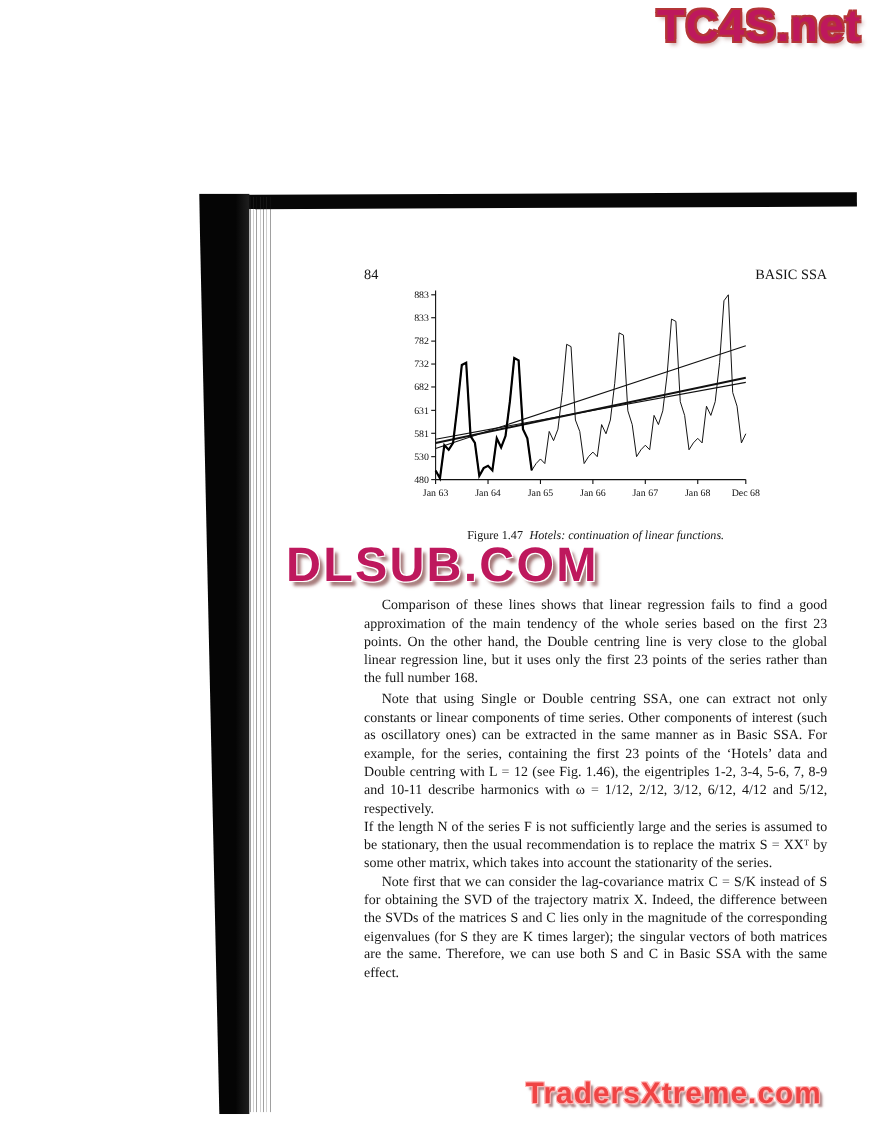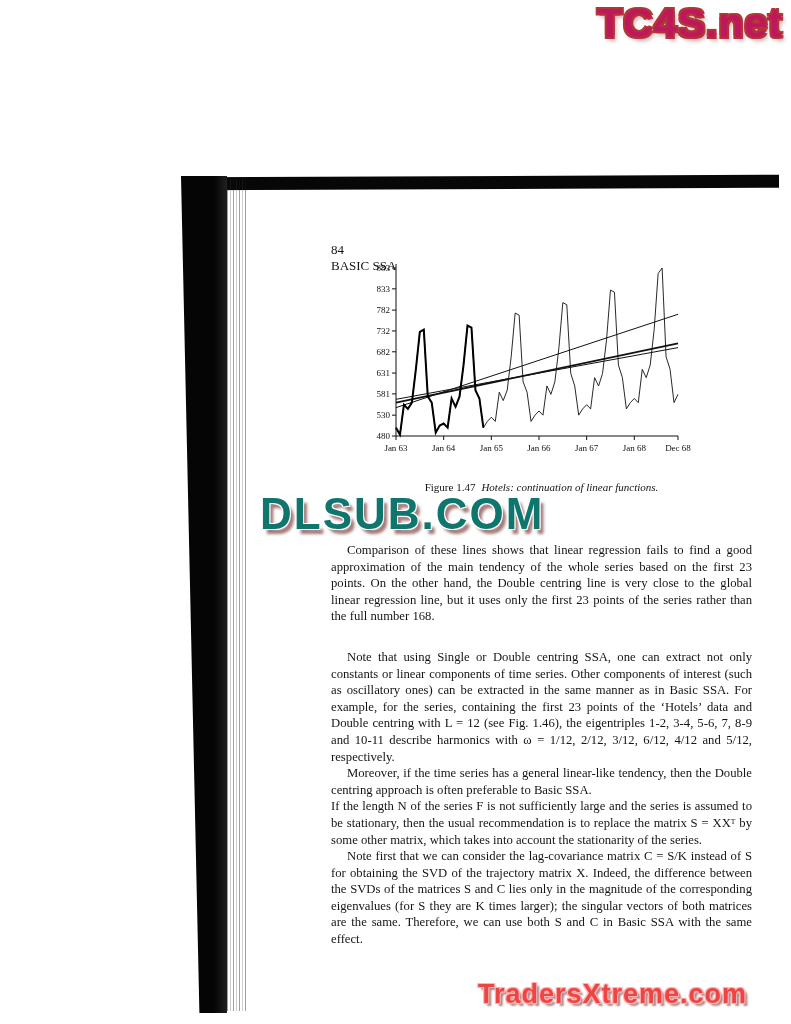--- a/index.html
+++ b/index.html
@@ -37,21 +37,21 @@
     font-size:41px; letter-spacing:1px;
     color:#be185d;
     text-shadow:-2px -2px 0 #b43537, 2px -2px 0 #b43537,
                 -2px 2px 0 #b43537, 2px 2px 0 #b43537,
                  3px 4px 4px rgba(120,40,40,.4);
   }
   .wm-mid {
     position:absolute; left:260px; top:489px;
     font-family:"Liberation Sans", sans-serif; font-weight:bold;
     font-size:44px; letter-spacing:2px;
-    color:#0f766e;
+    color:#be185d;
     text-shadow:-1px -1px 0 #ffffff, 1px -1px 0 #ffffff,
                 -1px 1px 0 #ffffff, 1px 1px 0 #ffffff,
                  4px 5px 3px rgba(90,10,10,.55);
     z-index:5;
   }
   .wm-bottom {
     position:absolute; left:478px; top:979px;
     font-family:"Liberation Sans", sans-serif; font-weight:bold;
     font-size:27px; letter-spacing:1px;
     color:#ef4444;
@@ -59,38 +59,37 @@
                 -1px 1px 0 #ffb3b3, 1px 1px 0 #ffb3b3,
                  3px 3px 2px rgba(90,10,10,.5);
     z-index:5;
   }
 
   
   .page-head {
     position:absolute; left:331px; top:242px; width:421px;
     display:flex; justify-content:space-between;
     font-size:13px;
-    flex-direction:column;
   }
   .chart-wrap { position:absolute; left:356px; top:258px; width:336px; height:204px;text-align:right; }
   .chart-wrap svg { overflow:visible; }
 
   .caption {
     position:absolute; left:331px; top:481px; width:421px;
     text-align:center; font-size:11px;
   }
   .caption .cap-label { margin-right:6px; }
   .caption .cap-text { font-style:italic; }
 
   .body-text {
     position:absolute; left:331px; top:542px; width:421px;
     font-size:12.7px; line-height:16.6px; text-align:justify;
   }
   .body-text p.ind { text-indent:16px; }
-  .body-text p.sp  { margin-top:24px; }
+  .body-text p.sp  { margin-top:2px; }
   .section-head {
     font-weight:bold; font-style:italic;
     font-size:12.9px; margin:21px 0 18px 0;
   }
 </style>
 </head>
 <body>
 
 <div class="scan-topbar"></div>
 <div class="scan-leftbar"></div>
@@ -149,18 +148,17 @@
 
 <div class="caption">
   <span class="cap-label">Figure 1.47</span><span class="cap-text">Hotels: continuation of linear functions.</span>
 </div>
 
 <div class="wm-mid">DLSUB.COM</div>
 
 <div class="body-text">
   <p class="ind">Comparison of these lines shows that linear regression fails to find a good approximation of the main tendency of the whole series based on the first 23 points. On the other hand, the Double centring line is very close to the global linear regression line, but it uses only the first 23 points of the series rather than the full number 168.</p>
   <p class="ind sp">Note that using Single or Double centring SSA, one can extract not only constants or linear components of time series. Other components of interest (such as oscillatory ones) can be extracted in the same manner as in Basic SSA. For example, for the series, containing the first 23 points of the ‘Hotels’ data and Double centring with L = 12 (see Fig. 1.46), the eigentriples 1-2, 3-4, 5-6, 7, 8-9 and 10-11 describe harmonics with ω = 1/12, 2/12, 3/12, 6/12, 4/12 and 5/12, respectively.</p>
-  <p class="ind">Moreover, if the time series has a general linear-like tendency, then the Double centring approach is often preferable to Basic SSA.</p>
   <p>If the length N of the series F is not sufficiently large and the series is assumed to be stationary, then the usual recommendation is to replace the matrix S = XXᵀ by some other matrix, which takes into account the stationarity of the series.</p>
   <p class="ind">Note first that we can consider the lag-covariance matrix C = S/K instead of S for obtaining the SVD of the trajectory matrix X. Indeed, the difference between the SVDs of the matrices S and C lies only in the magnitude of the corresponding eigenvalues (for S they are K times larger); the singular vectors of both matrices are the same. Therefore, we can use both S and C in Basic SSA with the same effect.</p>
 </div>
 
 <div class="wm-bottom">TradersXtreme.com</div>
 
 </body></html>

